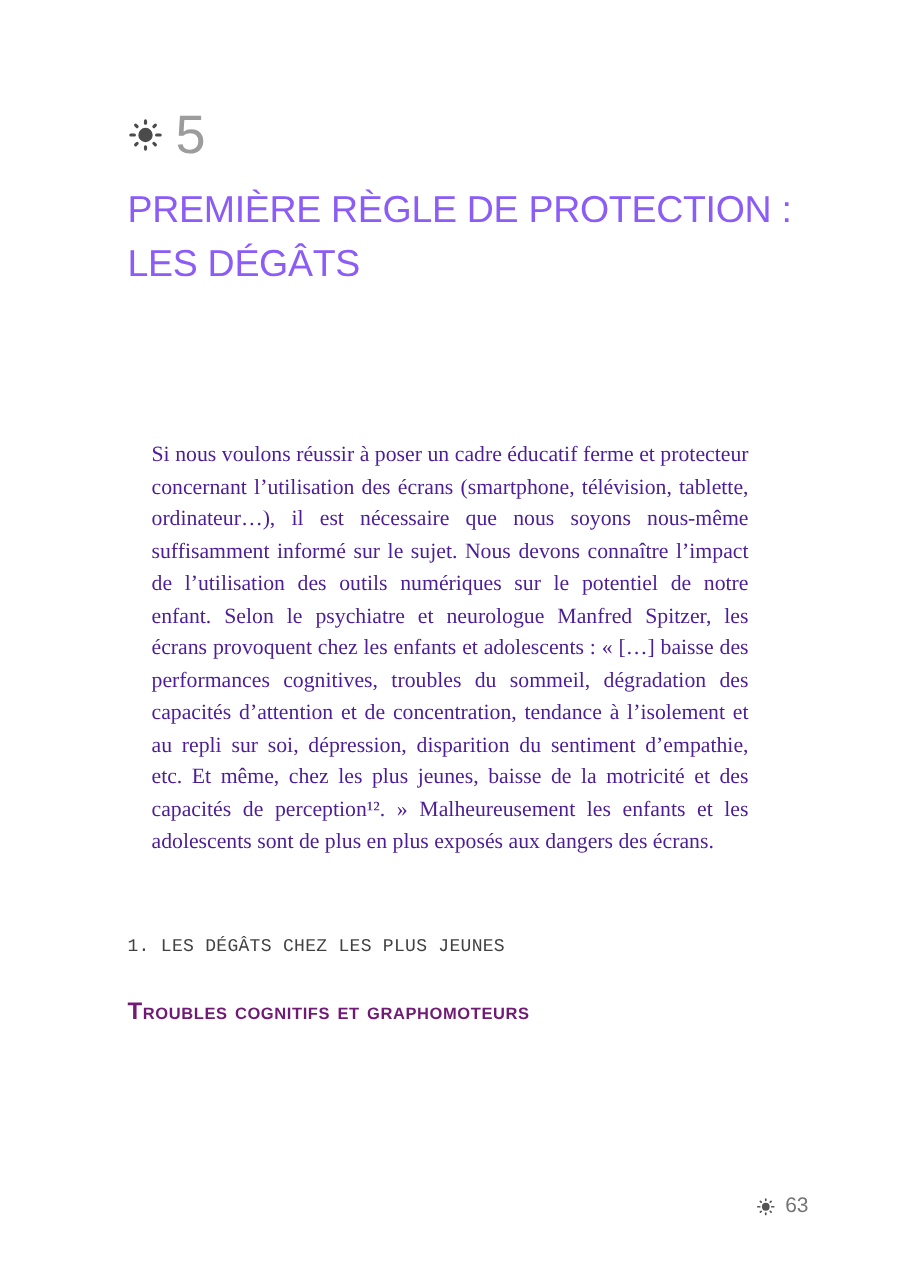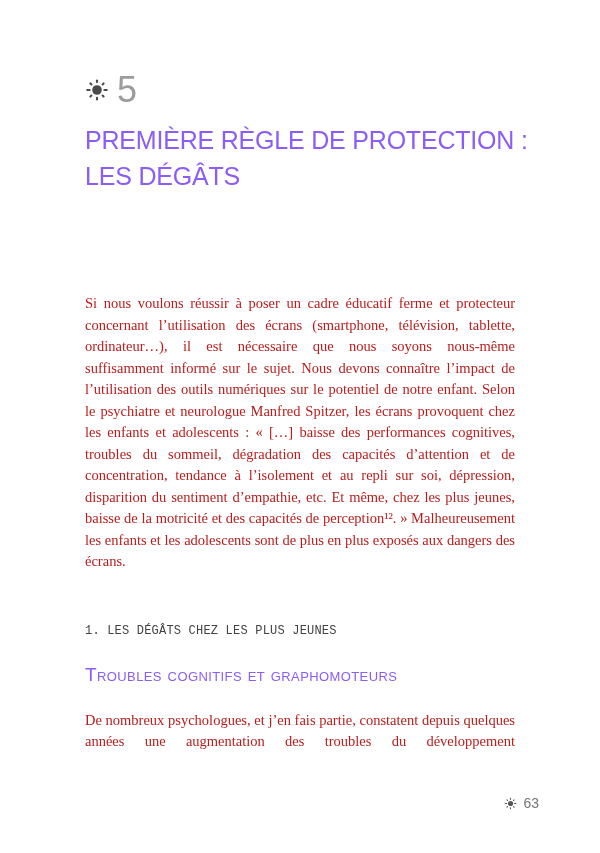--- a/index.html
+++ b/index.html
@@ -21,42 +21,42 @@
     color:#9c9c9c;
   }
   .title {
     margin:14px 0 0 0;
     font-family:"Liberation Sans", sans-serif;
     font-weight:400; font-size:25px; line-height:36px;
     letter-spacing:-0.2px; color:#8b5cf6;
   }
   .title .line { display:block; white-space:nowrap; }
   .para {
-    margin:0; color:#b91c1c;
+    margin:16px; color:#4c1d95;
     font-size:14.5px; line-height:21.5px;
     text-align:justify;
   }
   .para1 { margin-top:99px; }
   .para2 { margin-top:24px; text-align-last:justify; }
   .h-section {
     margin:49px 0 0 0;
     font-family:Liberation Mono, monospace;
     font-weight:400; font-size:12px; line-height:19px;
     letter-spacing:0.2px; color:#414141;
   }
   .h-sub {
     margin:23px 0 0 0;
     font-family:"Liberation Sans", sans-serif;
-    font-weight:400; font-variant:small-caps;
-    font-size:19px; line-height:22px;
-    letter-spacing:0.4px; color:#8b5cf6;
+    font-weight:700; font-variant:small-caps;
+    font-size:16px; line-height:22px;
+    letter-spacing:0.4px; color:#701a75;
   }
   .footer {
     position:absolute; right:61px; top:795px;
-    display:flex; align-items:center; gap:6px;
+    display:flex; align-items:flex-end; gap:6px;
     font-family:"Liberation Sans", sans-serif;
     font-size:14px; color:#757575;
   }
   .sun-sm { width:13px; height:13px; color:#555555; display:block; }
 </style>
 </head>
 <body>
 
 <div class="page">
 
@@ -83,21 +83,20 @@
     <span class="line">PREMIÈRE RÈGLE DE PROTECTION :</span>
     <span class="line">LES DÉGÂTS</span>
   </h1>
 
   <p class="para para1">Si nous voulons réussir à poser un cadre éducatif ferme et protecteur concernant l’utilisation des écrans (smartphone, télévision, tablette, ordinateur…), il est nécessaire que nous soyons nous-même suffisamment informé sur le sujet. Nous devons connaître l’impact de l’utilisation des outils numériques sur le potentiel de notre enfant. Selon le psychiatre et neurologue Manfred Spitzer, les écrans provoquent chez les enfants et adolescents&nbsp;: «&nbsp;[…] baisse des performances cognitives, troubles du sommeil, dégradation des capacités d’attention et de concentration, tendance à l’isolement et au repli sur soi, dépression, disparition du sentiment d’empathie, etc. Et même, chez les plus jeunes, baisse de la motricité et des capacités de perception¹².&nbsp;» Malheureusement les enfants et les adolescents sont de plus en plus exposés aux dangers des écrans.</p>
 
   <h2 class="h-section">1. LES DÉGÂTS CHEZ LES PLUS JEUNES</h2>
 
   <h3 class="h-sub">Troubles cognitifs et graphomoteurs</h3>
 
-  <p class="para para2">De nombreux psychologues, et j’en fais partie, constatent depuis quelques années une augmentation des troubles du développement</p>
 
   <div class="footer">
     <span class="sun-sm">
       <svg viewBox="0 0 24 24" width="13" height="13" aria-hidden="true">
         <circle cx="12" cy="12" r="4.8" fill="currentColor"></circle>
         <g stroke="currentColor" stroke-width="2.1" stroke-linecap="round">
           <line x1="12" y1="2.6" x2="12" y2="4.1"></line>
           <line x1="12" y1="19.9" x2="12" y2="21.4"></line>
           <line x1="2.2" y1="12" x2="4.6" y2="12"></line>
           <line x1="19.4" y1="12" x2="21.8" y2="12"></line>

